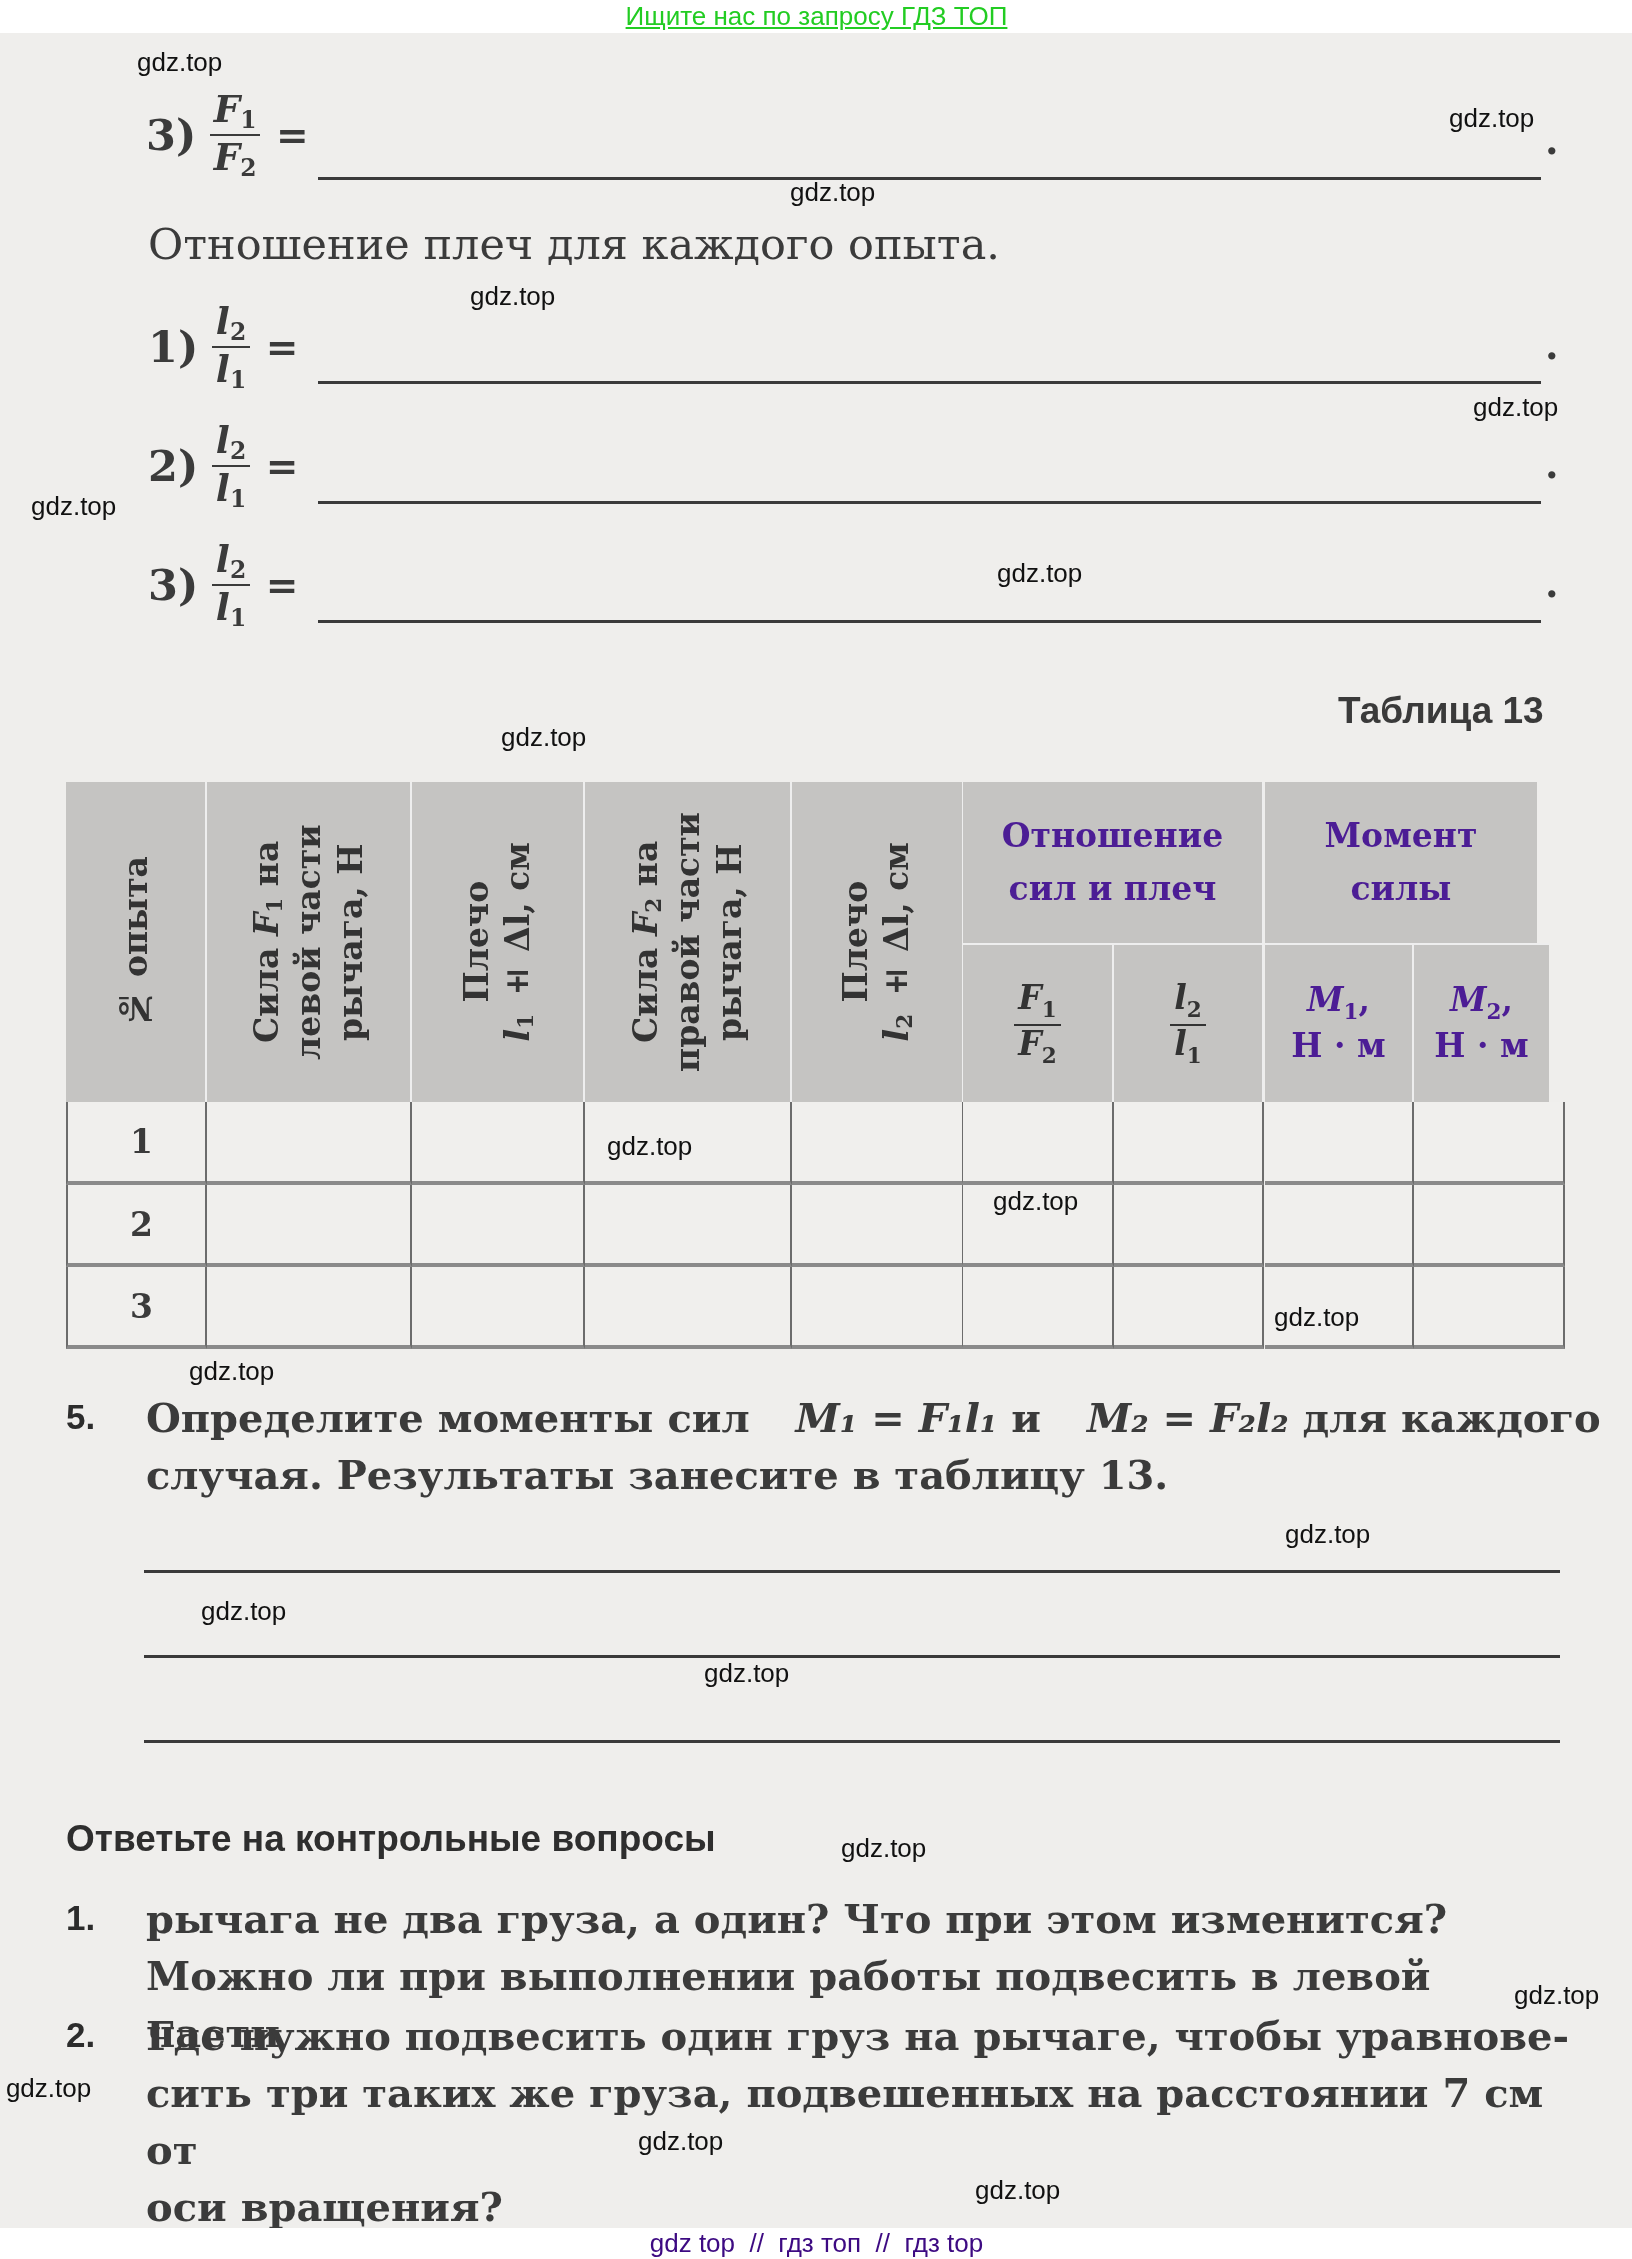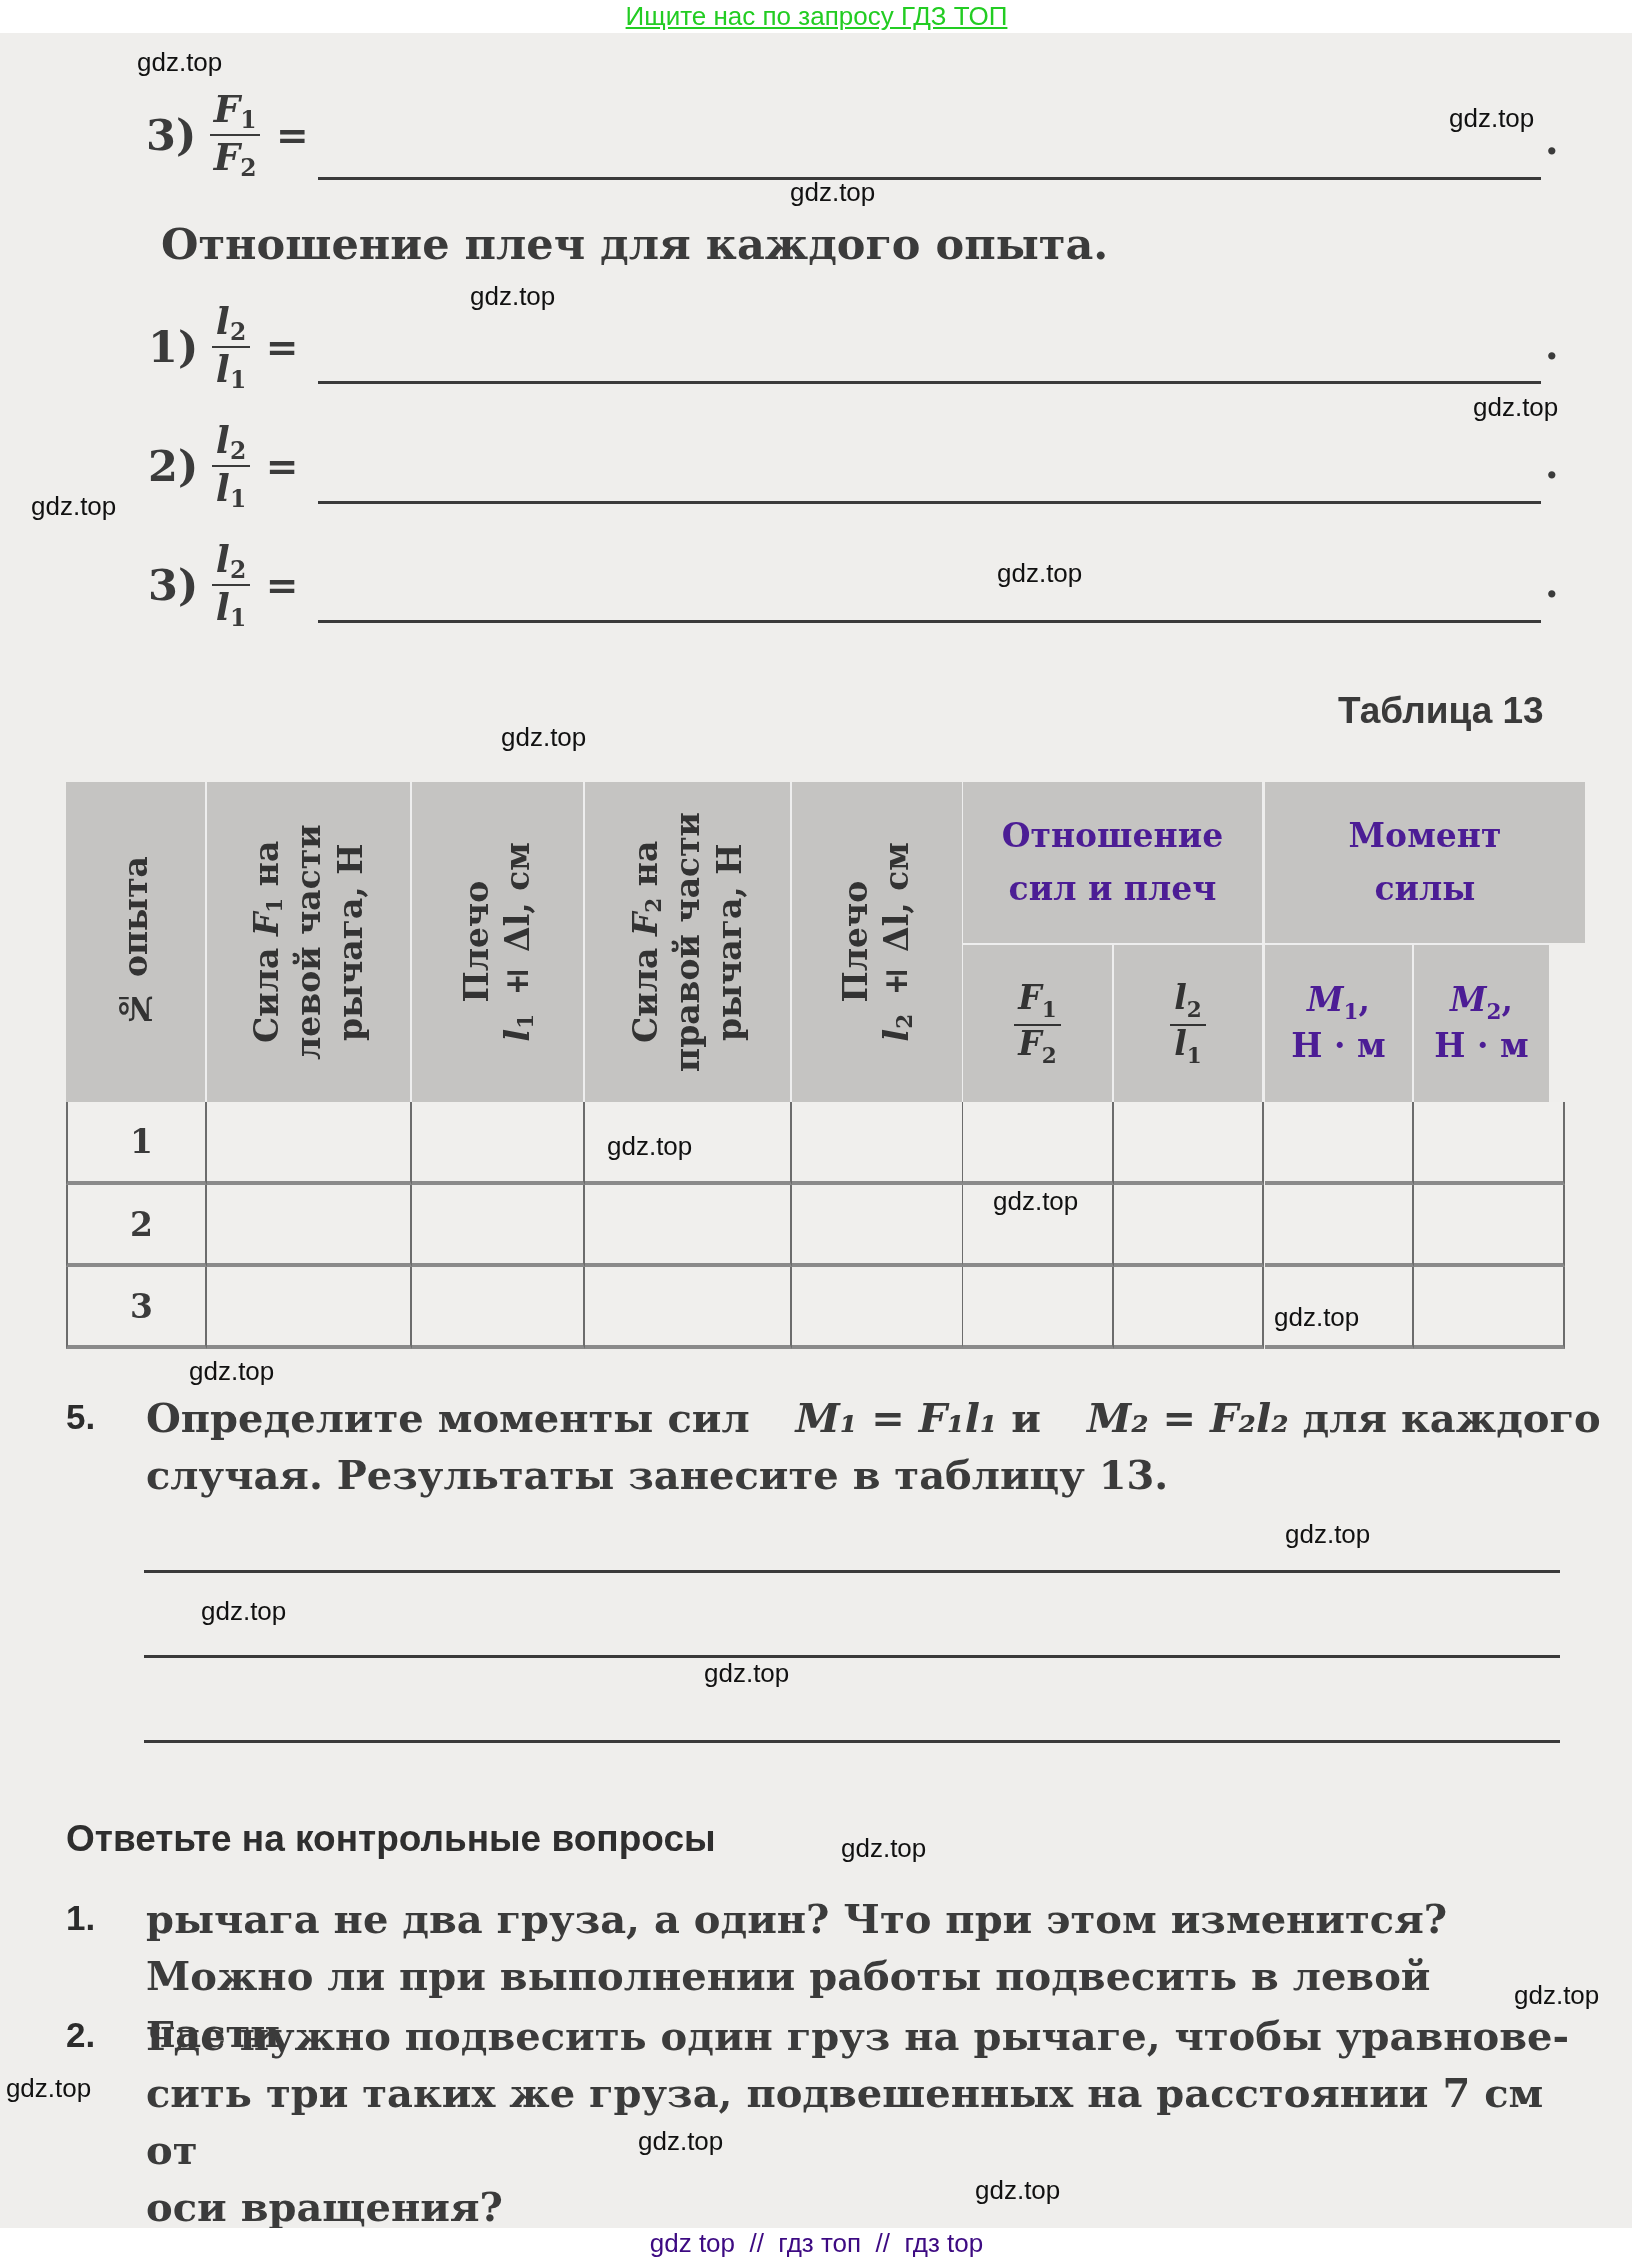--- a/index.html
+++ b/index.html
@@ -66,21 +66,21 @@
   <span class="num">3)</span>
   <span class="frac">
     <span class="top"><span>F</span><sub>1</sub></span>
     <span class="bot"><span>F</span><sub>2</sub></span>
   </span>
   <span class="eq">=</span>
 </div>
 <div class="answer-line" style="left:318px; top:177px; width:1223px;"></div>
 <span class="dot" style="left:1545px; top:117px;">.</span>
 
-<div class="heading-serif" style="left:161px; top:219px; font-weight:bold; font-size:43px;">Отношение плеч для каждого опыта.</div>
+<div class="heading-serif" style="left:148px; top:219px; font-weight:normal; font-size:43px;">Отношение плеч для каждого опыта.</div>
 
 <div class="frac-item" style="left:148px; top:302px;">
   <span class="num">1)</span>
   <span class="frac">
     <span class="top"><span>l</span><sub>2</sub></span>
     <span class="bot"><span>l</span><sub>1</sub></span>
   </span>
   <span class="eq">=</span>
 </div>
 <div class="answer-line" style="left:318px; top:381px; width:1223px;"></div>
@@ -123,21 +123,21 @@
   </div>
   <div class="hcell" style="left:519px; top:0; width:207px; height:320px;">
     <span class="vtext"><span>Сила </span><i>F</i><sub style="font-size:21.5px;">2</sub><span> на правой части рычага, Н</span></span>
   </div>
   <div class="hcell" style="left:726px; top:0; width:172px; height:320px;">
     <span class="vtext"><span>Плечо </span><br><i>l</i><sub style="font-size:21.5px;">2</sub><span> ± Δl, см</span></span>
   </div>
   <div class="hcell" style="left:897px; top:0; width:301px; height:161px;">
     <span class="htext" style="display:block; width:234px;">Отношение сил и плеч</span>
   </div>
-  <div class="hcell last" style="left:1199px; top:0; width:320px; height:161px;text-align:center;">
+  <div class="hcell last" style="left:1199px; top:0; width:272px; height:161px;text-align:center;">
     <span class="htext" style="display:block; width:156px;">Момент силы</span>
   </div>
   <div class="hcell hsub" style="left:897px; top:161px; width:151px; height:159px;">
     <span class="hfrac">
       <span class="top"><span>F</span><sub>1</sub></span>
       <span><span>F</span><sub>2</sub></span>
     </span>
   </div>
   <div class="hcell hsub" style="left:1048px; top:161px; width:150px; height:159px;">
     <span class="hfrac">

